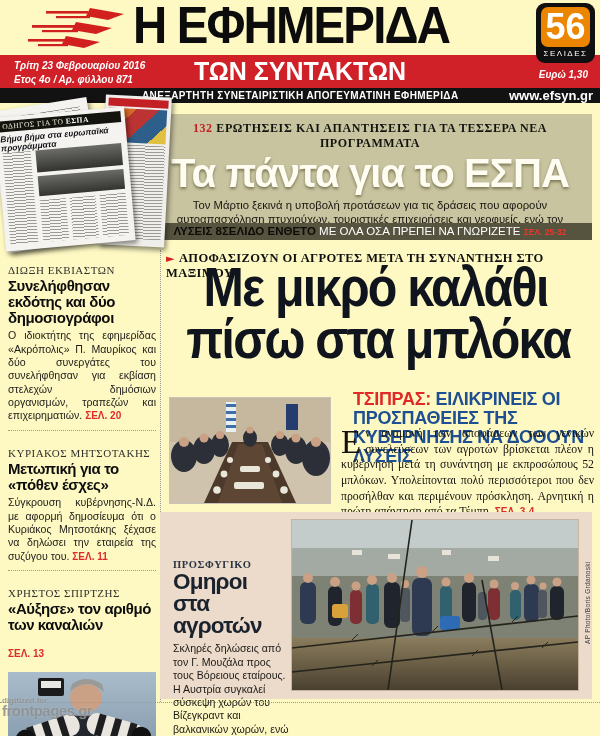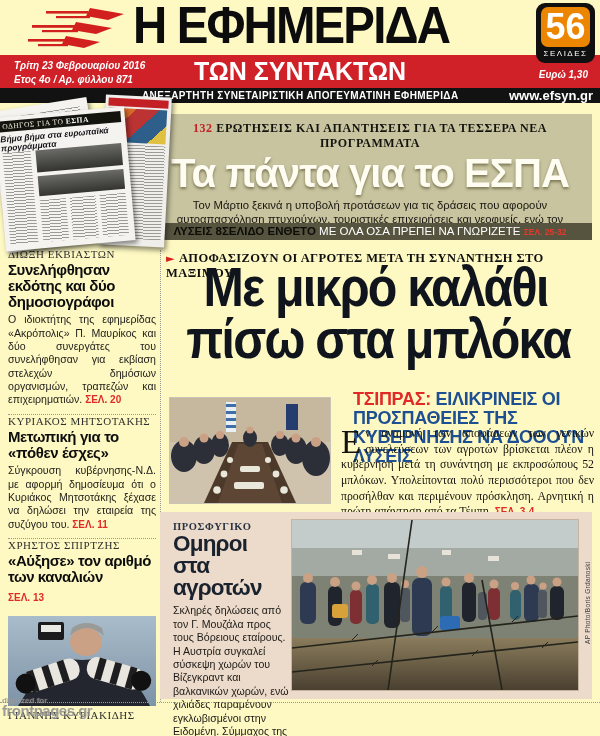--- a/index.html
+++ b/index.html
@@ -148,20 +148,21 @@
 
   
   #refugee-box {
     position:absolute; left:160px; top:512px; width:432px; height:187px;
     background:#ecdbca;
   }
   #ref-text { position:absolute; left:13px; top:9px; width:116px; }
   #ref-kicker {
     font-size:10.5px; font-weight:bold; letter-spacing:0.6px; color:#2a3342;
     font-family:"Liberation Serif","DejaVu Serif",serif;
+    margin-top:38px;
   }
   #ref-headline { font-size:22.5px; font-weight:bold; color:#1a222e; line-height:0.98; letter-spacing:-0.8px; margin-top:1px; }
   #ref-body { margin-top:5px; font-size:10.6px; line-height:1.27; color:#1c1a17; font-weight:500; }
   #refugee-photo {
     position:absolute; left:131px; top:7px; width:288px; height:172px;
     border:1px solid #c7b49f;
   }
   #photo-credit {
     position:absolute; right:1px; top:12px; height:120px;
     writing-mode:vertical-rl; transform:rotate(180deg);
@@ -169,29 +170,29 @@
   }
 
   
   #sidebar {
     position:absolute; left:8px; top:248px; width:148px;
   }
   #sidebar-divider {
     position:absolute; left:160px; top:250px; height:452px; width:0;
     border-left:1px dotted #9a9a9a;
   }
-  .sb-article { padding:0 0 7px; border-bottom:1px dotted #9a9a9a; }
+  .sb-article { padding:16px 0 7px; border-bottom:1px dotted #9a9a9a; }
   .sb-article:last-child, .sb-article.noline { border-bottom:none; }
   .sb-kicker {
     font-size:11px; letter-spacing:0.5px; color:#30302e; font-weight:500;
     font-family:"Liberation Serif","DejaVu Serif",serif;
   }
   .sb-headline { font-size:15px; font-weight:bold; color:#0d0d0d; line-height:1.05; letter-spacing:-0.4px; margin-top:2px; }
   .sb-body { margin-top:4px; font-size:10.6px; line-height:1.26; color:#1e1c19; text-align:justify; font-weight:500; }
-  .sb-pages-line { margin-top:2px; }
+  .sb-pages-line { margin-top:10px; }
   #photographer-photo {
     width:148px; height:90px; margin:4px 0 3px; background:#8fa3b5;
   }
 
   
   #bottom-divider { position:absolute; left:0; top:702px; width:600px; border-top:1px dotted #9a9a9a; }
   #bottom-bar {
     position:absolute; left:0; top:706px; width:600px; height:24px;
     background:#161616; color:#fff; text-align:center; white-space:nowrap;
     line-height:24px;

